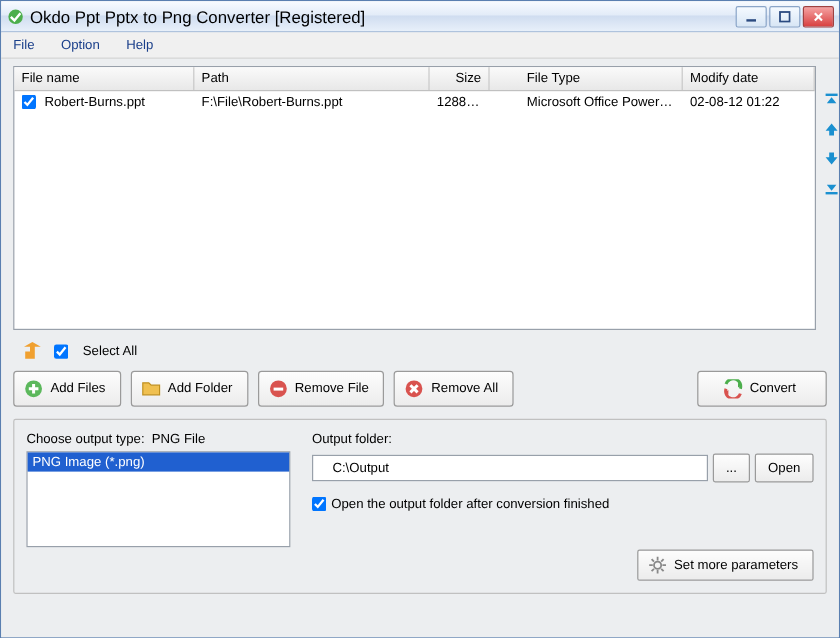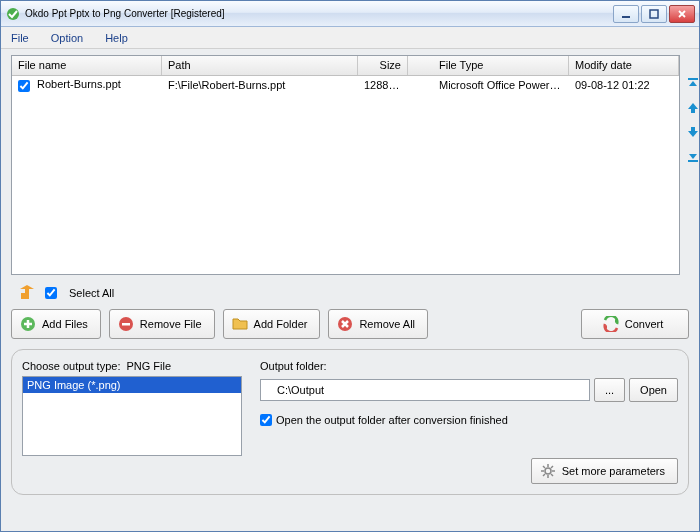--- a/index.html
+++ b/index.html
@@ -1,21 +1,21 @@
 <!DOCTYPE html>
 <html><head>
 <meta charset="utf-8">
 <style>
 * { box-sizing: border-box; margin: 0; padding: 0; font-family: Tahoma, Arial, sans-serif; font-size: 11px; }
 body { background: #e8e8e8; width: 700px; height: 532px; overflow: hidden; }
 
 .window { width: 700px; height: 532px; background: #f0f0f0; border: 1px solid #5a7fb0; display: flex; flex-direction: column; }
 .titlebar { height: 26px; background: linear-gradient(to bottom, #f8fbff 0%, #e3ecf8 45%, #d0ddf0 50%, #e8f0fa 100%); display: flex; align-items: center; padding: 0 4px; border-bottom: 1px solid #a0b8d8; }
 .titlebar-icon { width: 16px; height: 16px; margin-right: 4px; }
-.titlebar-text { flex: 1; color: #000; font-size: 10px; }
+.titlebar-text { flex: 1; color: #000; font-size: 14px; }
 .win-controls { display: flex; gap: 2px; }
 .win-btn { width: 26px; height: 18px; border: 1px solid #8aa5c8; border-radius: 2px; background: linear-gradient(to bottom, #f5faff, #d8e6f5); display: flex; align-items: center; justify-content: center; cursor: pointer; }
 .win-btn.close { background: linear-gradient(to bottom, #f5a2a2, #d84040); border-color: #a04040; }
 .win-btn svg { width: 10px; height: 10px; }
 
 .menubar { height: 22px; background: #f0f0f0; display: flex; align-items: center; padding: 0 6px; gap: 14px; border-bottom: 1px solid #d0d0d0; }
 .menu-item { color: #1a3f8a; cursor: pointer; padding: 2px 4px; }
 
 .content { flex: 1; padding: 6px 10px 10px 10px; display: flex; flex-direction: column; gap: 6px; background: #eceef0; }
 
@@ -38,21 +38,21 @@
 
 .select-row { display: flex; align-items: center; gap: 8px; padding: 4px 0 2px 8px; }
 .lift-icon { width: 18px; height: 16px; }
 
 .toolbar-row { display: flex; gap: 8px; align-items: center; }
 .btn { height: 30px; padding: 0 12px 0 8px; background: linear-gradient(to bottom, #fdfdfd, #ececec); border: 1px solid #9a9a9a; border-radius: 3px; display: flex; align-items: center; gap: 6px; cursor: pointer; }
 .btn.convert { width: 108px; justify-content: center; font-weight: normal; }
 .spacer { flex: 1; }
 .ico { width: 16px; height: 16px; flex-shrink: 0; }
 
-.bottom-panel { border: 1px solid #c0c0c0; border-radius: 12px; padding: 10px; display: flex; gap: 18px; margin-top: 4px; }
+.bottom-panel { border: 1px solid #c0c0c0; border-radius: 2px; padding: 10px; display: flex; gap: 18px; margin-top: 4px; }
 .out-left { width: 220px; display: flex; flex-direction: column; gap: 4px; }
 .out-type-row { display: flex; gap: 6px; }
 .type-list { border: 1px solid #98a0aa; background: #fff; height: 80px; }
 .type-item { background: #2060d0; color: #fff; padding: 2px 4px; }
 
 .out-right { flex: 1; display: flex; flex-direction: column; gap: 6px; }
 .out-folder-row { display: flex; gap: 4px; align-items: center; }
 .out-folder-input { flex: 1; height: 22px; border: 1px solid #98a0aa; padding: 2px 16px; background: #fff; }
 .btn-sm { height: 24px; padding: 0 10px; background: linear-gradient(to bottom, #fdfdfd, #ececec); border: 1px solid #9a9a9a; border-radius: 2px; cursor: pointer; }
 .open-chk-row { display: flex; align-items: flex-end; gap: 0; margin-top: 6px; }
@@ -109,21 +109,21 @@
         </div>
         <div class="list-body">
           <div class="list-row">
             <div class="list-cell col-name">
               <input type="checkbox" class="chk" checked="" style="">
               <span>Robert-Burns.ppt</span>
             </div>
             <div class="list-cell col-path">F:\File\Robert-Burns.ppt</div>
             <div class="list-cell col-size">1288KB</div>
             <div class="list-cell col-type">Microsoft Office PowerP...</div>
-            <div class="list-cell col-date">09-08-12 01:22</div>
+            <div class="list-cell col-date">02-08-12 01:22</div>
           </div>
         </div>
       </div>
       <div class="side-arrows">
         <div class="arrow-btn">
             <svg width="14" height="14" viewBox="0 0 14 14">
               <rect x="2" y="1" width="10" height="2" fill="#1a90d0"></rect>
               <path d="M7 4 L11 9 L3 9 Z" fill="#1a90d0"></path>
             </svg>
           </div>
@@ -157,30 +157,30 @@
     <div class="toolbar-row">
       <div class="btn">
         <svg class="ico" viewBox="0 0 16 16">
             <circle cx="8" cy="8" r="7" fill="#5cb85c"></circle>
             <path d="M8 4 L8 12 M4 8 L12 8" stroke="#fff" stroke-width="2.5"></path>
           </svg>
         <span>Add Files</span>
       </div>
       <div class="btn">
         <svg class="ico" viewBox="0 0 16 16">
+            <path d="M1 3 L6 3 L8 5 L15 5 L15 13 L1 13 Z" fill="#f0c050" stroke="#c09020"></path>
+          </svg>
+        <span>Add Folder</span>
+      </div>
+      <div class="btn">
+        <svg class="ico" viewBox="0 0 16 16">
             <circle cx="8" cy="8" r="7" fill="#d9534f"></circle>
             <rect x="4" y="7" width="8" height="2.5" fill="#fff"></rect>
           </svg>
         <span>Remove File</span>
-      </div>
-      <div class="btn">
-        <svg class="ico" viewBox="0 0 16 16">
-            <path d="M1 3 L6 3 L8 5 L15 5 L15 13 L1 13 Z" fill="#f0c050" stroke="#c09020"></path>
-          </svg>
-        <span>Add Folder</span>
       </div>
       <div class="btn">
         <svg class="ico" viewBox="0 0 16 16">
             <circle cx="8" cy="8" r="7" fill="#d9534f"></circle>
             <path d="M5 5 L11 11 M11 5 L5 11" stroke="#fff" stroke-width="2.5"></path>
           </svg>
         <span>Remove All</span>
       </div>
       <div class="spacer"></div>
       <div class="btn convert">

